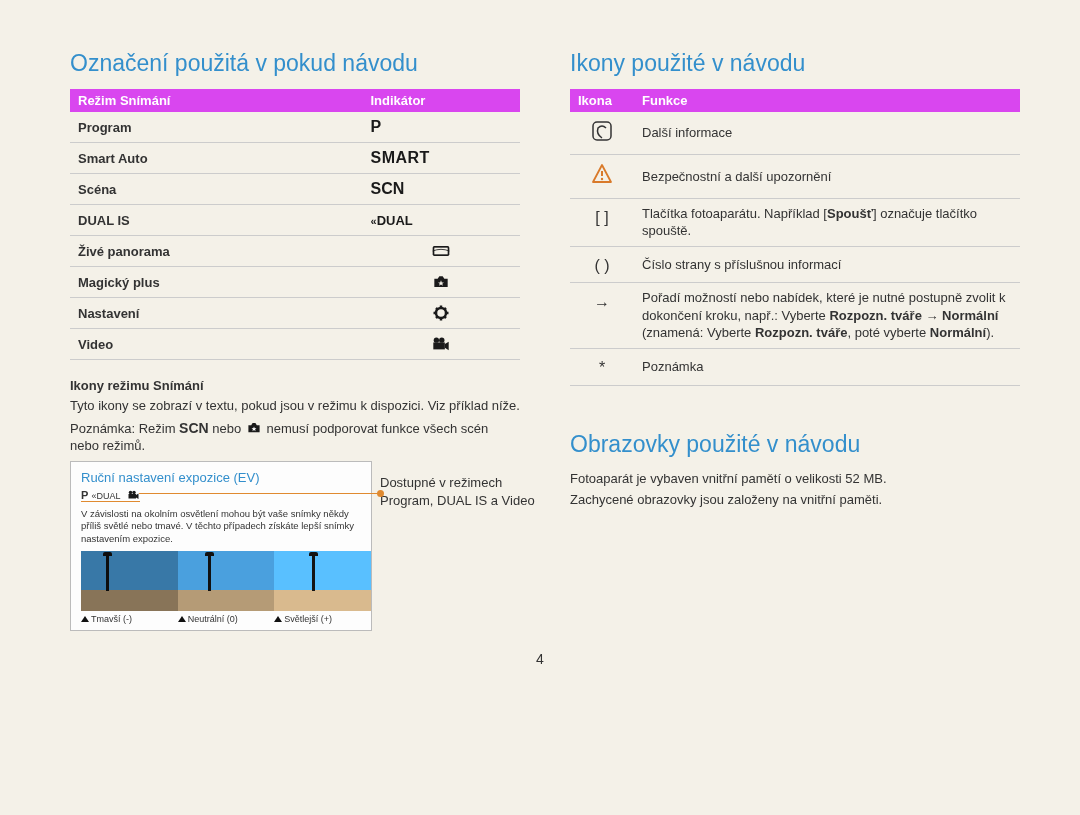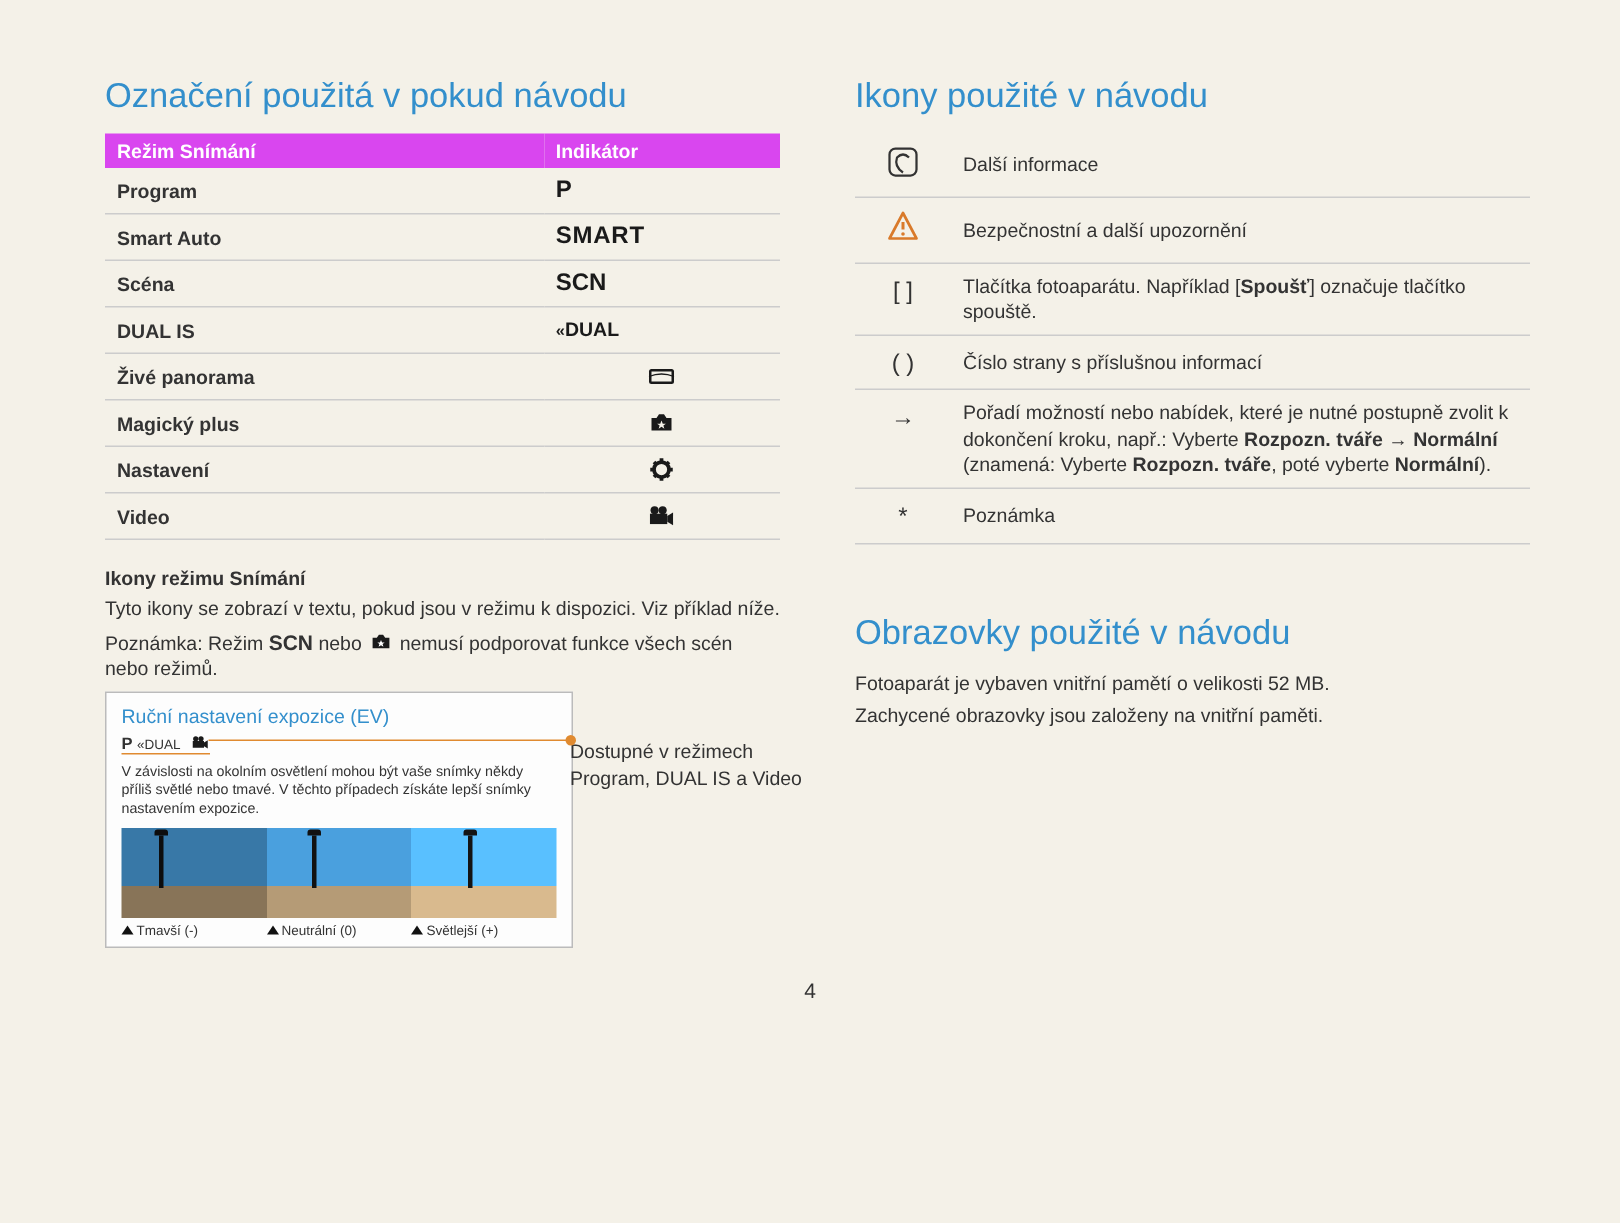--- a/index.html
+++ b/index.html
@@ -67,21 +67,21 @@
     font-weight: bold;
     margin: 18px 0 4px 0;
   }
   p {
     margin: 4px 0;
     line-height: 1.35;
   }
   .example-box {
     border: 1px solid #bbb;
     background: #fdfdfd;
-    padding: 8px 10px 6px 10px;
+    padding: 8px 0 6px 10px;
     width: 290px;
     margin-top: 6px;
     position: relative;
   }
   .example-title {
     color: #338fcc;
     font-size: 13px;
     margin-bottom: 2px;
   }
   .example-icons {
@@ -136,21 +136,21 @@
   .tri {
     display: inline-block;
     width: 0; height: 0;
     border-left: 4px solid transparent;
     border-right: 4px solid transparent;
     border-bottom: 6px solid #111;
   }
   .callout {
     position: absolute;
     left: 310px;
-    top: 31px;
+    top: 13px;
     width: 160px;
     font-size: 13px;
     line-height: 1.35;
   }
   .callout-line {
     position: absolute;
     left: 69px;
     top: 32px;
     width: 241px;
     height: 1px;
@@ -322,20 +322,24 @@
       <div class="callout">Dostupné v režimech Program, DUAL IS a Video</div>
     </div>
 
   </div>
 
   <div class="col">
     <h2 class="section-title">Ikony použité v návodu</h2>
 
     <table class="beige right-table">
       <tbody>
+          <tr>
+        <th>Ikona</th>
+        <th>Funkce</th>
+      </tr>
       <tr>
         <td class="icon-cell">
           <svg width="22" height="22">
                 <rect x="2" y="2" width="18" height="18" rx="4" fill="none" stroke="#333" stroke-width="1.5"></rect>
                 <path d="M7 7 l8 8 M15 7 l-8 8" stroke="#333" stroke-width="0"></path>
                 <path d="M11 18 Q5 14 7 8 Q11 4 15 8" fill="none" stroke="#333" stroke-width="1.5"></path>
               </svg>
         </td>
         <td>Další informace</td>
       </tr>

